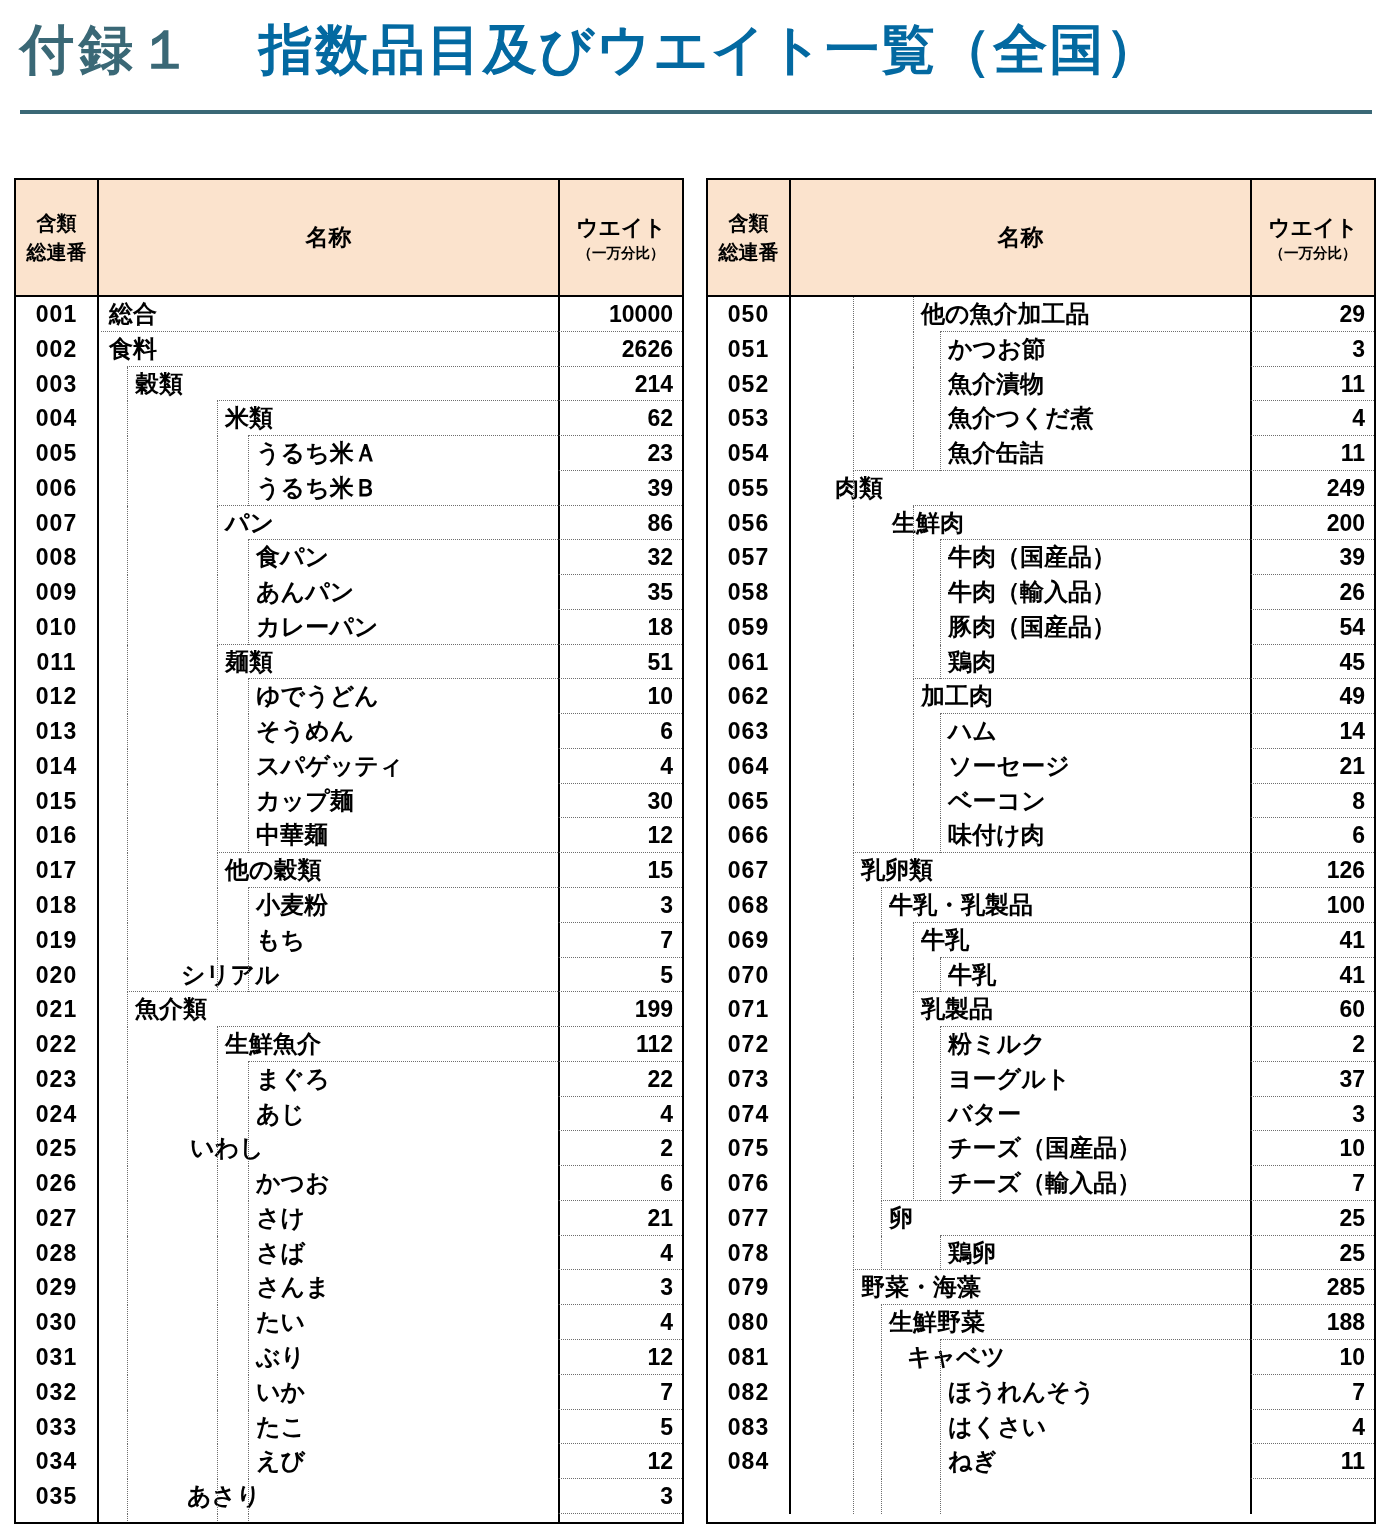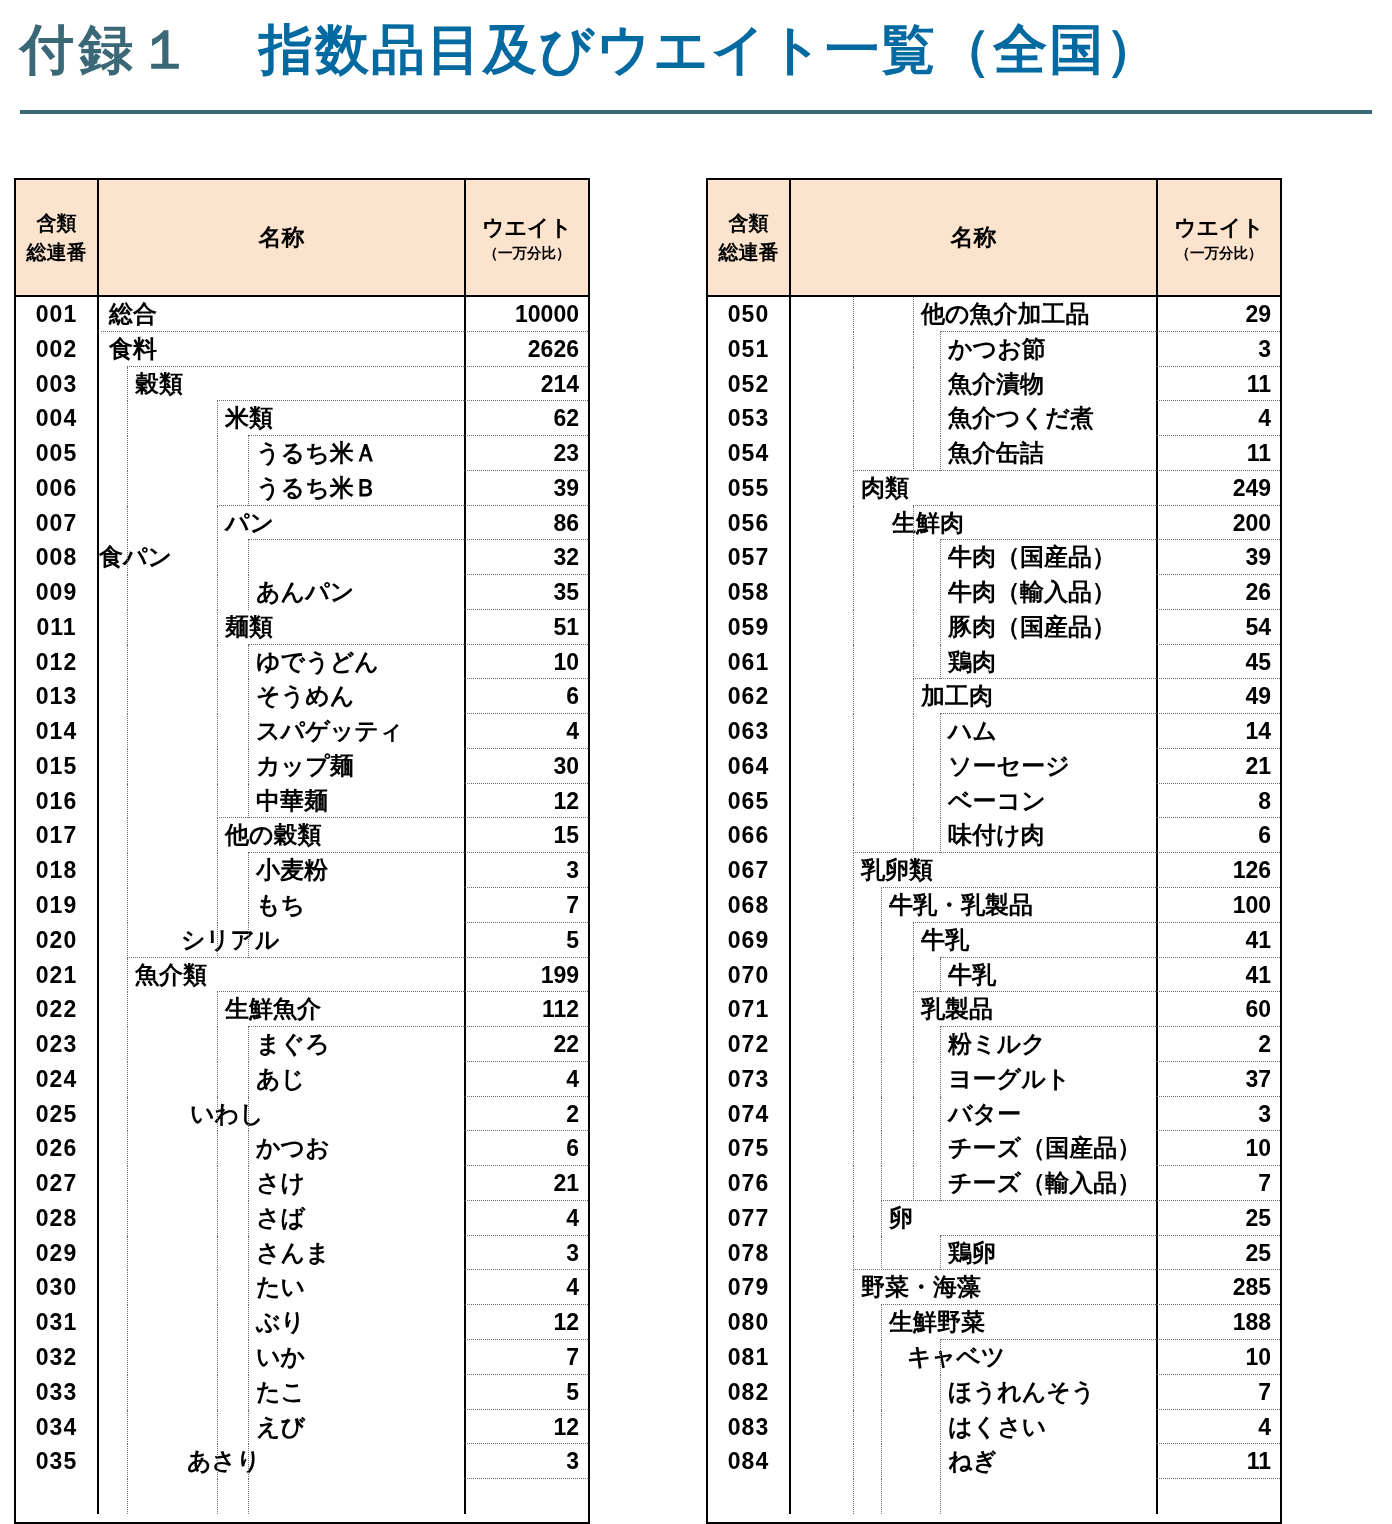--- a/index.html
+++ b/index.html
@@ -14,21 +14,21 @@
         font-family:"Liberation Sans","DejaVu Sans",sans-serif;color:var(--ink);}
 
   
   .doc-title{position:absolute;left:20px;top:18px;white-space:nowrap;
              font-family:"Liberation Serif","DejaVu Serif",serif;font-weight:700;font-size:54px;line-height:64px;}
   .t-prefix{color:var(--accent);margin-right:62px;letter-spacing:5px;}
   .t-main{color:#0369a1;letter-spacing:2px;}
   .title-rule{position:absolute;left:20px;top:110px;width:1352px;height:4px;background:var(--accent);}
 
   
-  .wtable{position:absolute;top:178px;width:576px;height:1346px;border:2px solid #000;
+  .wtable{position:absolute;top:178px;width:670px;height:1346px;border:2px solid #000;
           overflow:hidden;background:#fff;}
   #tbl-left{left:14px;}
   #tbl-right{left:706px;}
 
   .thead{height:117px;border-bottom:2px solid #000;background:var(--head-bg);display:flex;}
   .th{display:flex;flex-direction:column;justify-content:center;align-items:center;height:100%;}
   .th-no{width:83px;flex:none;border-right:2px solid #000;font-weight:700;font-size:20px;line-height:29px;}
   .th-name{flex:1;font-weight:700;font-size:23px;}
   .th-wt{width:124px;flex:none;border-left:2px solid #000;font-weight:700;}
   .th-wt .wt1{font-size:22px;line-height:30px;}
@@ -118,33 +118,42 @@
         <div class="row">
           <div class="c no">007</div>
           <div class="c nm"><span class="nmt" style="padding-left:126px">パン</span></div>
           <div class="c wt">86</div>
           <i class="vg" style="left:111px"></i>
           <i class="vg" style="left:201px"></i>
           <i class="hg" style="left:232px"></i>
         </div>
         <div class="row">
           <div class="c no">008</div>
-          <div class="c nm"><span class="nmt" style="">食パン</span></div>
+          <div class="c nm"><span class="nmt" style="padding-left:157px">食パン</span></div>
           <div class="c wt">32</div>
           <i class="vg" style="left:111px"></i>
           <i class="vg" style="left:201px"></i>
           <i class="vg" style="left:232px"></i>
         </div>
         <div class="row">
           <div class="c no">009</div>
           <div class="c nm"><span class="nmt" style="padding-left:157px">あんパン</span></div>
           <div class="c wt">35</div>
           <i class="vg" style="left:111px"></i>
           <i class="vg" style="left:201px"></i>
           <i class="vg" style="left:232px"></i>
+        </div>
+        <div class="row">
+          <div class="c no">010</div>
+          <div class="c nm"><span class="nmt" style="padding-left:157px">カレーパン</span></div>
+          <div class="c wt">18</div>
+          <i class="vg" style="left:111px"></i>
+          <i class="vg" style="left:201px"></i>
+          <i class="vg" style="left:232px"></i>
+          <i class="hg" style="left:201px"></i>
         </div>
         <div class="row">
           <div class="c no">011</div>
           <div class="c nm"><span class="nmt" style="padding-left:126px">麺類</span></div>
           <div class="c wt">51</div>
           <i class="vg" style="left:111px"></i>
           <i class="vg" style="left:201px"></i>
           <i class="hg" style="left:232px"></i>
         </div>
         <div class="row">
@@ -402,21 +411,21 @@
           <div class="c no">054</div>
           <div class="c nm"><span class="nmt" style="padding-left:157px">魚介缶詰</span></div>
           <div class="c wt">11</div>
           <i class="vg" style="left:145px"></i>
           <i class="vg" style="left:205px"></i>
           <i class="vg" style="left:232px"></i>
           <i class="hg" style="left:145px"></i>
         </div>
         <div class="row">
           <div class="c no">055</div>
-          <div class="c nm"><span class="nmt" style="padding-left:70px">肉類</span></div>
+          <div class="c nm"><span class="nmt" style="padding-left:44px">肉類</span></div>
           <div class="c wt">249</div>
           <i class="vg" style="left:145px"></i>
           <i class="hg" style="left:205px"></i>
         </div>
         <div class="row">
           <div class="c no">056</div>
           <div class="c nm"><span class="nmt" style="padding-left:101px">生鮮肉</span></div>
           <div class="c wt">200</div>
           <i class="vg" style="left:145px"></i>
           <i class="vg" style="left:205px"></i>

